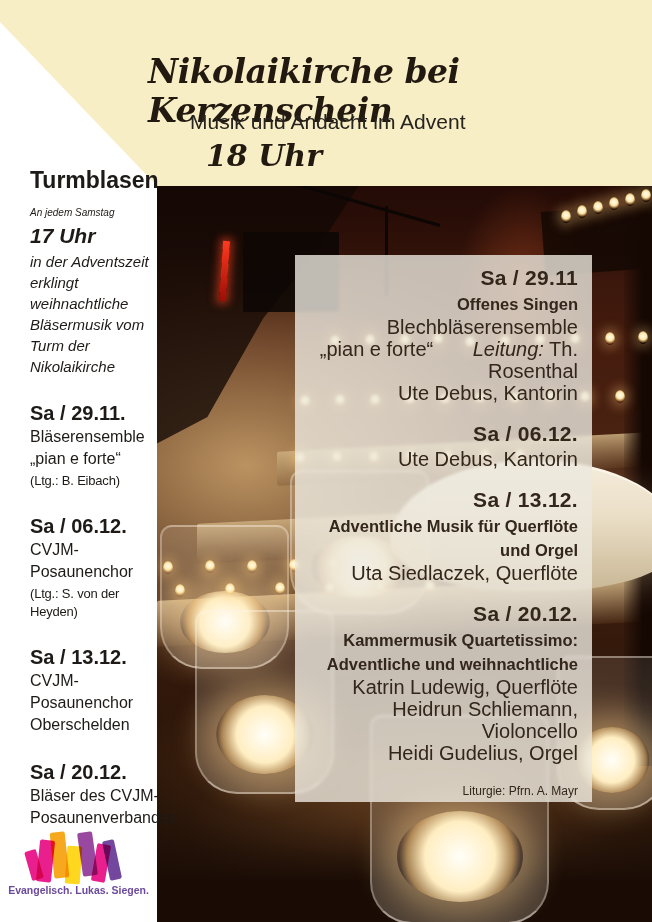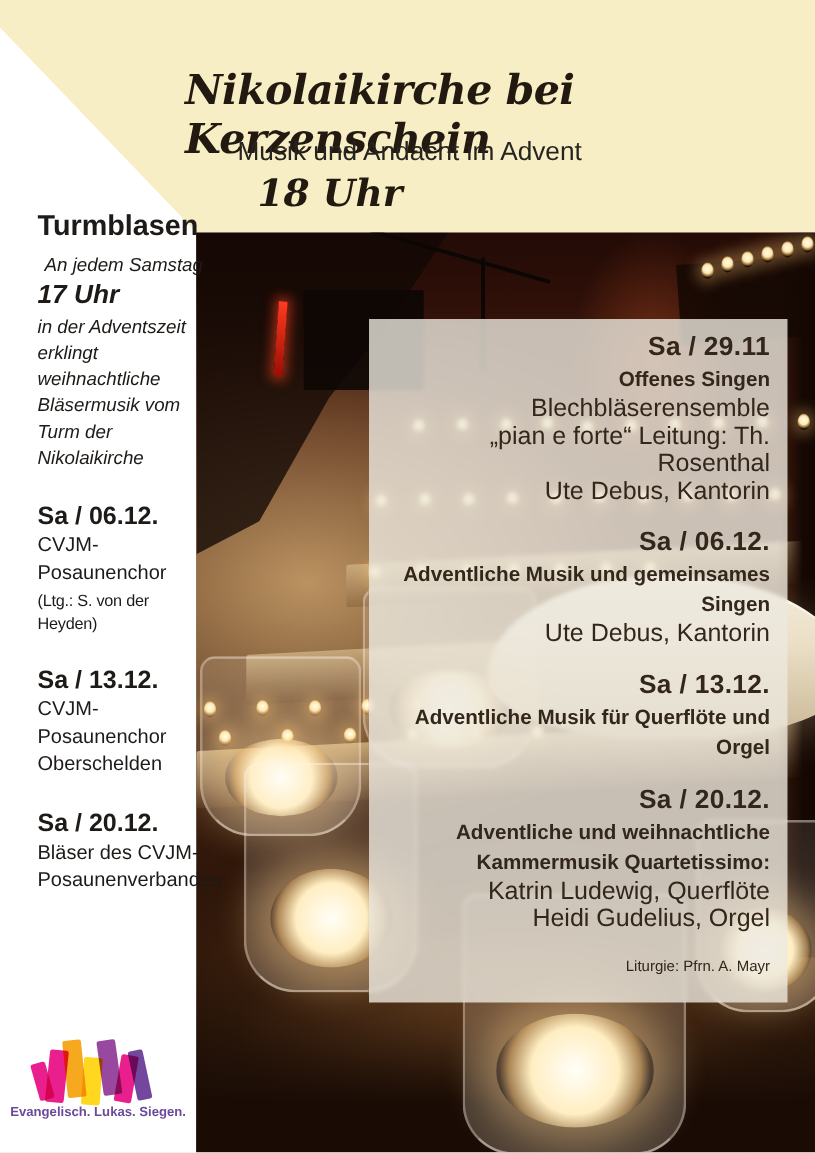--- a/index.html
+++ b/index.html
@@ -50,30 +50,30 @@
   .cupA{left:38px;top:424px;width:135px;height:180px;}
   .cupB{left:3px;top:339px;width:125px;height:140px;}
   .cupC{left:133px;top:284px;width:135px;height:140px;}
   .cupD{left:213px;top:529px;width:175px;height:205px;}
   .cupE{left:400px;top:470px;width:105px;height:150px;}
   .candle{position:absolute;width:10px;height:13px;border-radius:50%;
     background:radial-gradient(circle at 50% 40%, #fffdf2 0%, #ffe9ad 38%, rgba(255,190,100,.45) 62%, rgba(255,170,80,0) 75%);
     box-shadow:0 0 11px 4px rgba(255,200,120,.35);}
   
   .panel{
-    position:absolute; left:295px; top:255px; width:335px; height:547px; z-index:1;
+    position:absolute; left:295px; top:255px; width:297px; height:547px; z-index:1;
     background:rgba(236,233,223,.80); backdrop-filter:blur(1.5px);
     box-sizing:border-box; padding:9px 14px 0 10px;
     text-align:right; color:var(--overlay-text,#33261a);
   }
   .ev{margin-bottom:16px;}
   .ev-date{font-size:21px;font-weight:700;line-height:28px;letter-spacing:.3px;}
   .ev-title{font-size:16.5px;font-weight:700;line-height:24px;}
   .ev-line{font-size:20px;line-height:22px;}
-  .it{}
+  .it{font-style:italic;margin-left:34px;}
   .liturgie{font-size:12px;line-height:22px;margin-top:6px;}
   
   .header{
     position:absolute;left:0;top:0;width:652px;height:186px;z-index:2;
     background:var(--cream,#f8eec5);
     clip-path:polygon(0 0,100% 0,100% 100%,24.1% 100%,0 11.8%);
   }
   .title{
     position:absolute;left:148px;top:52px;width:480px;
     font-family:"DejaVu Serif", serif;font-style:italic;font-weight:600;
@@ -81,21 +81,21 @@
   }
   .subtitle{position:absolute;left:190px;top:110px;font-size:21px;color:#262420;}
   .time18{
     position:absolute;left:206px;top:138px;
     font-family:"DejaVu Serif", serif;font-style:italic;font-weight:600;
     font-size:30px;color:var(--ink,#221910);
   }
   
   .sidebar{position:absolute;left:2px;top:166px;width:138px;z-index:2;margin-left:28px;}
   .tb-title{font-size:23px;font-weight:700;line-height:28px;}
-  .tb-sub{font-style:italic;font-size:15px;line-height:19px;margin-top:9px;text-align:center;}
+  .tb-sub{font-style:italic;font-size:10px;line-height:19px;margin-top:9px;}
   .tb-time{font-style:italic;font-weight:700;font-size:21px;line-height:26px;margin-top:1px;}
   .tb-desc{font-style:italic;font-size:15px;line-height:21px;margin-top:2px;}
   .sb-event{margin-top:23px;}
   .sb-date{font-size:20px;font-weight:700;line-height:26px;}
   .sb-line{font-size:16px;line-height:22px;}
   .sb-line:first-of-type{margin-top:6px;}
   .sb-ltg{font-size:13px;line-height:18px;margin-top:2px;letter-spacing:-.2px;}
   
   .logo{position:absolute;left:26px;top:828px;width:110px;height:56px;z-index:2;}
   .bar{position:absolute;mix-blend-mode:multiply;opacity:.88;border-radius:2px;}
@@ -196,48 +196,55 @@
   <div class="panel">
     <div class="ev">
       <div class="ev-date">Sa / 29.11</div>
       <div class="ev-title">Offenes Singen</div>
       <div class="ev-line">Blechbläserensemble</div>
       <div class="ev-line"><span>„pian e forte“ </span><span class="it">Leitung:</span><span> Th. Rosenthal</span></div>
       <div class="ev-line">Ute Debus, Kantorin</div>
     </div>
     <div class="ev">
       <div class="ev-date">Sa / 06.12.</div>
-      <div class="ev-title">Adventliche Musik und gemeinsames Singen</div>
       <div class="ev-line">Ute Debus, Kantorin</div>
     </div>
     <div class="ev">
       <div class="ev-date">Sa / 13.12.</div>
       <div class="ev-title">Adventliche Musik für Querflöte und Orgel</div>
+      <div class="ev-line">Uta Siedlaczek, Querflöte</div>
     </div>
     <div class="ev">
       <div class="ev-date">Sa / 20.12.</div>
+      <div class="ev-title">Kammermusik Quartetissimo:</div>
       <div class="ev-title">Adventliche und weihnachtliche</div>
-      <div class="ev-title">Kammermusik Quartetissimo:</div>
       <div class="ev-line">Katrin Ludewig, Querflöte</div>
+      <div class="ev-line">Heidrun Schliemann, Violoncello</div>
       <div class="ev-line">Heidi Gudelius, Orgel</div>
     </div>
     <div class="liturgie">Liturgie: Pfrn. A. Mayr</div>
   </div>
 
   <div class="header"></div>
   <div class="title" style="z-index:3">Nikolaikirche bei Kerzenschein</div>
   <div class="subtitle" style="z-index:3">Musik und Andacht im Advent</div>
   <div class="time18" style="z-index:3">18 Uhr</div>
 
   <div class="sidebar">
     <div class="tb-title">Turmblasen</div>
     <div class="tb-sub">An jedem Samstag</div>
     <div class="tb-time">17 Uhr</div>
     <div class="tb-desc">in der Adventszeit erklingt weihnachtliche Bläsermusik vom Turm der Nikolaikirche</div>
 
+    <div class="sb-event">
+      <div class="sb-date">Sa / 29.11.</div>
+      <div class="sb-line">Bläserensemble</div>
+      <div class="sb-line">„pian e forte“</div>
+      <div class="sb-ltg">(Ltg.: B. Eibach)</div>
+    </div>
     <div class="sb-event">
       <div class="sb-date">Sa / 06.12.</div>
       <div class="sb-line">CVJM-Posaunenchor</div>
       <div class="sb-ltg">(Ltg.: S. von der Heyden)</div>
     </div>
     <div class="sb-event">
       <div class="sb-date">Sa / 13.12.</div>
       <div class="sb-line">CVJM-Posaunenchor</div>
       <div class="sb-line">Oberschelden</div>
     </div>

